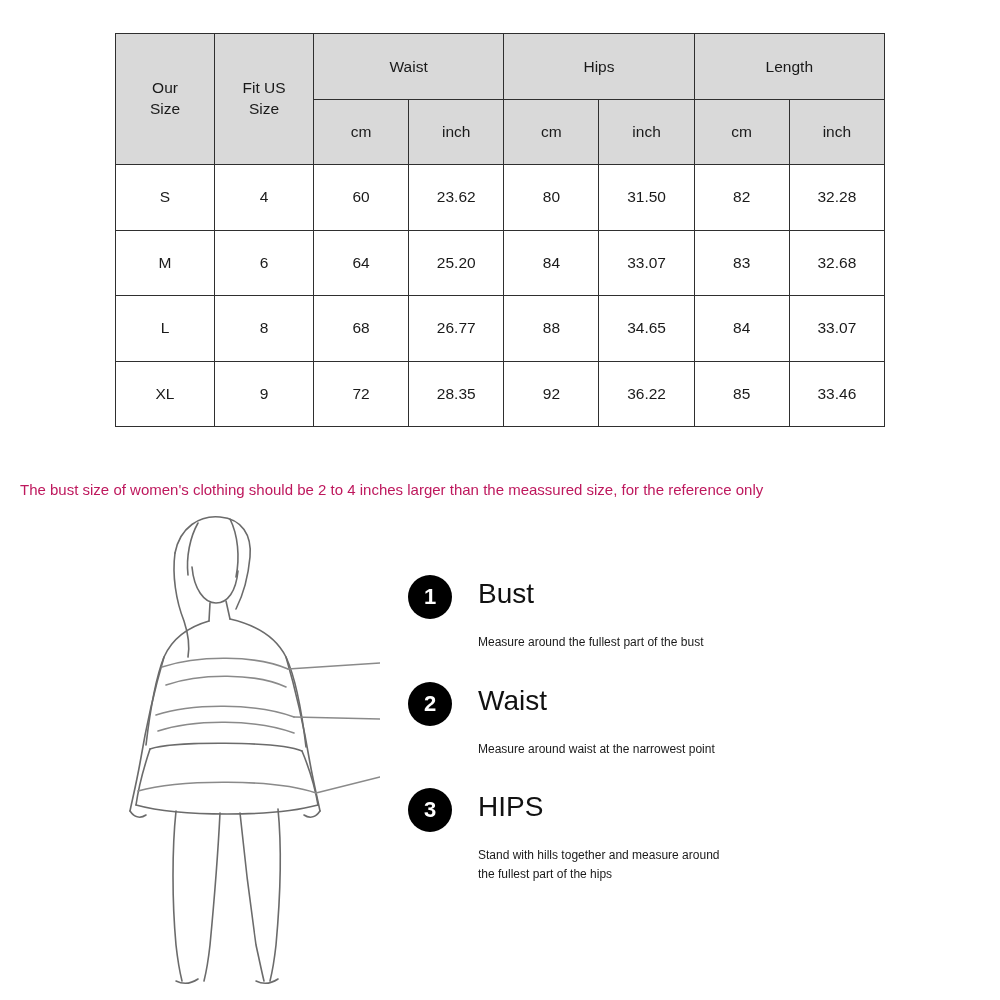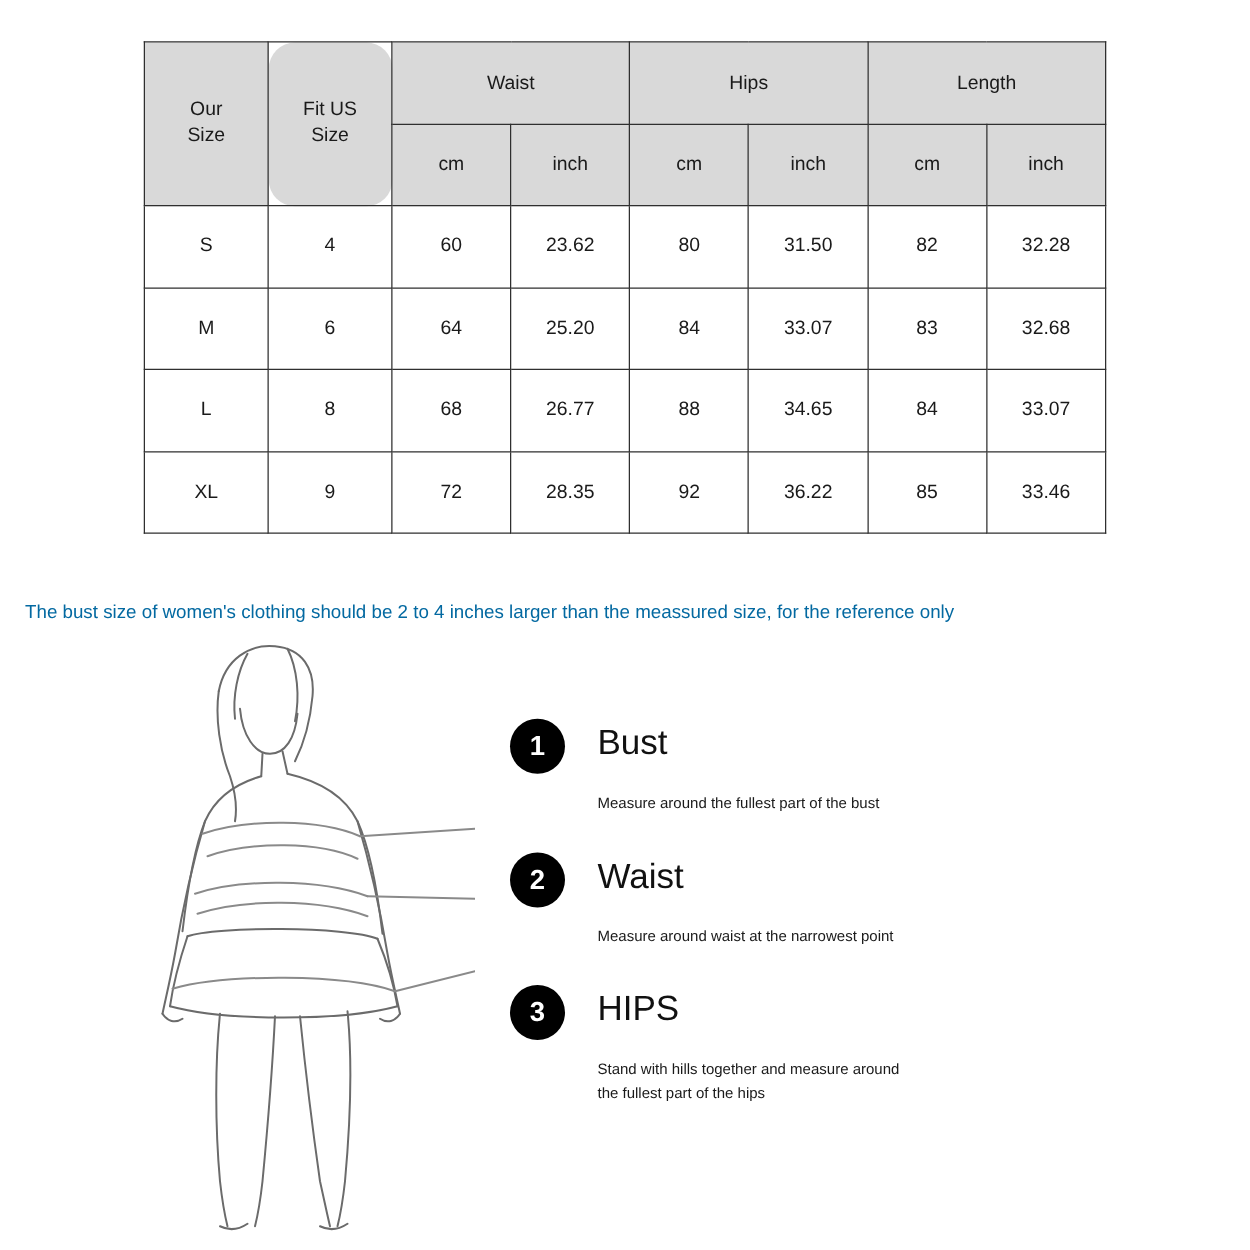--- a/index.html
+++ b/index.html
@@ -49,40 +49,40 @@
     height: 62px;
   }
   .hdr-span2 {
     height: 125px;
     line-height: 1.35;
   }
   .body-row td {
     height: 62.5px;
   }
   .col-size { width: 96px; }
-  .col-us   { width: 96px; border-radius: 21px; }
+  .col-us   { width: 96px; }
   .col-cm   { width: 96px; }
   .col-in   { width: 96px; }
 
   
   .how-title {
     position: absolute;
     left: 20px;
     top: 437px;
     font-size: 26px;
     font-weight: bold;
     letter-spacing: 0.2px;
     color: #111;
   }
   .how-sub {
     position: absolute;
     left: 20px;
     top: 481px;
     font-size: 15px;
-    color: #0369a1;
+    color: #be185d;
     white-space: nowrap;
   }
 
   
   .figure {
     position: absolute;
     left: 80px;
     top: 505px;
     width: 300px;
     height: 480px;

